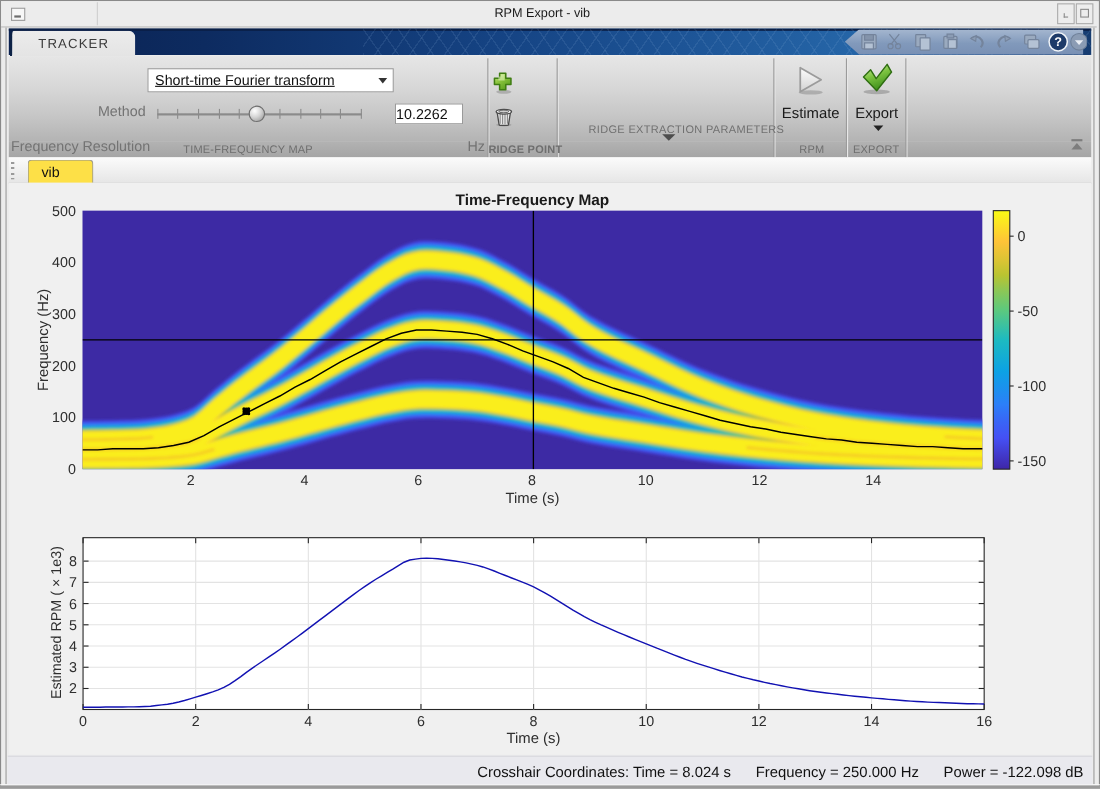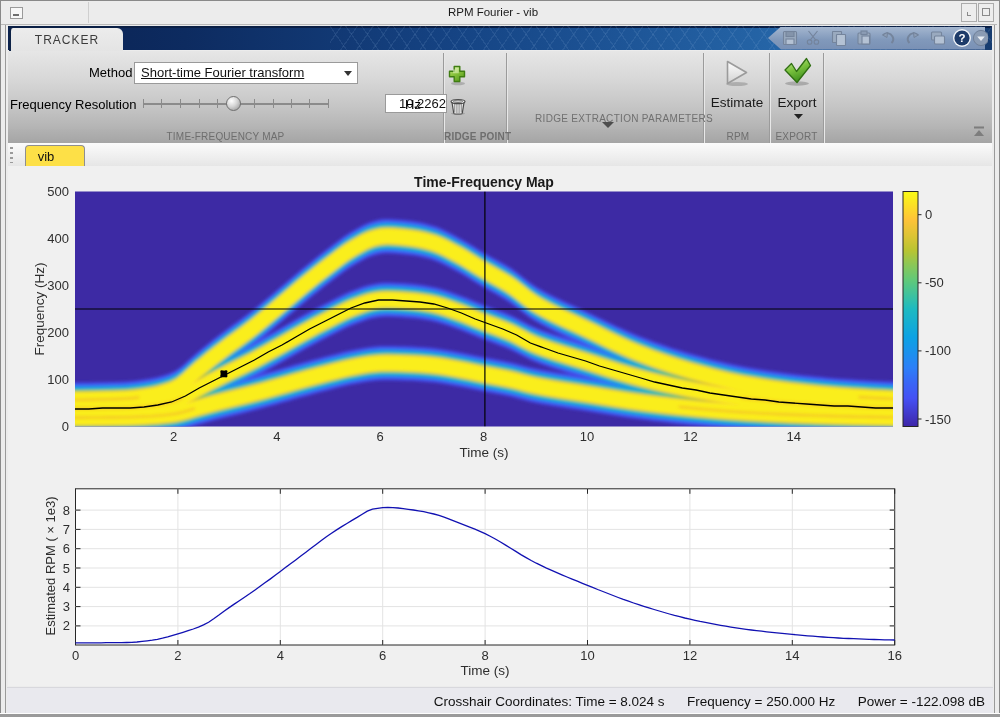--- a/index.html
+++ b/index.html
@@ -27,53 +27,53 @@
 #tracker{left:9px;top:28px;width:112px;height:23px;background:linear-gradient(180deg,#ececec,#e4e4e4);
  border-radius:4px 6px 0 0;border-left:2px solid #0d2246;text-decoration:underline;}
 #tracker span{position:absolute;left:0;top:5px;width:112px;text-align:center;
  font-size:12px;letter-spacing:1px;color:#3c3c3c;}
 
 #toolbar{left:8px;top:51px;width:984px;height:78px;
  background:linear-gradient(180deg,#e6e6e6 0%,#d8d8d8 35%,#c6c6c6 70%,#b3b3b3 100%);}
 #secstrip{left:8px;top:129px;width:984px;height:14px;background:linear-gradient(180deg,#b2b2b2,#a5a5a5);}
 .vsep{top:53px;width:0;height:90px;border-left:1px solid #9b9b9b;border-right:1px solid #e8e8e8;}
 .slabel{top:131px;font-size:10px;color:#6e6e6e;letter-spacing:0.2px;}
-.ctext{font-size:13px;color:#000000;}
+.ctext{font-size:13px;color:#737373;margin-top:28px;}
 
 #dd{left:134px;top:62px;width:222px;height:20px;background:#fff;border:1px solid #9a9a9a;}
 #dd span{position:absolute;left:6px;top:2px;font-size:13px;color:#111;text-decoration:underline;}
 #dd .arr{position:absolute;right:5px;top:8px;width:0;height:0;
  border-left:4px solid transparent;border-right:4px solid transparent;border-top:5px solid #333;}
 
 #slider{left:143px;top:96px;width:186px;height:16px;}
 #slider .track{position:absolute;left:0;top:7px;width:186px;height:2px;background:#8b8b8b;}
 #slider .tick{position:absolute;top:3px;width:1px;height:9px;background:#8b8b8b;}
 #thumb{position:absolute;left:83px;top:0px;width:15px;height:15px;border-radius:50%;
  background:radial-gradient(circle at 35% 30%,#ffffff,#d5d5d5 45%,#969696 95%);border:1px solid #6f6f6f;box-sizing:border-box;}
 #field{left:359px;top:94px;width:60px;height:16px;background:#fff;border:1px solid #9a9a9a;
- font-size:13px;color:#111;text-align:right;padding-top:1px;margin-left:26px;}
+ font-size:13px;color:#111;text-align:left;padding-top:1px;}
 
 #status{left:7px;top:687px;width:986px;height:25px;background:#e9e9ee;border-top:1px solid #d8d8dd;}
 #status span{position:absolute;top:6px;right:8px;font-size:13.5px;color:#111;white-space:pre;}
 
 #dtabbar{left:8px;top:143px;width:984px;height:23px;background:linear-gradient(180deg,#fbfbfb,#e6e6e6);border-bottom:1px solid #b9b9b9;}
 #grip{left:10px;top:147px;width:3px;height:16px;
  background:repeating-linear-gradient(180deg,#9a9a9a 0 2px,transparent 2px 5px);}
 #vibtab{left:25px;top:145px;width:60px;height:22px;background:#fde047;border:1px solid #8f8f8f;border-bottom:none;
  border-radius:4px 4px 0 0;box-sizing:border-box;}
 #vibtab span{position:absolute;left:0;top:3px;width:40px;text-align:center;font-size:13px;color:#111;}
 #panel{left:8px;top:166px;width:984px;height:520px;background:#f0f0f0;}
 </style></head><body>
 <div class="abs" id="frame"></div>
 <div class="abs" style="left:5px;top:24px;width:1px;height:689px;background:#9a9a9a;"></div>
 <div class="abs" style="left:994px;top:24px;width:1px;height:689px;background:#9a9a9a;"></div>
 <div class="abs" style="left:0;top:713px;width:1000px;height:1px;background:#fdfdfd;"></div>
 <div class="abs" style="left:0;top:714px;width:1000px;height:3px;background:#9a9a9a;"></div>
 <div class="abs" id="titlebar"></div>
-<div class="abs" id="title">RPM Fourier - vib</div>
+<div class="abs" id="title">RPM Export - vib</div>
 <div class="abs" id="sysicon">
     <div></div>
   </div>
 <div class="abs winbtn" id="wb1">
     <div></div>
   </div>
 <div class="abs winbtn" id="wb2">
     <div></div>
   </div>
 <div class="abs" style="left:88px;top:2px;width:1px;height:21px;background:#cfcfcf;"></div>
@@ -149,21 +149,21 @@
     <div class="tick" style="left:74px;"></div>
     <div class="tick" style="left:92px;"></div>
     <div class="tick" style="left:111px;"></div>
     <div class="tick" style="left:130px;"></div>
     <div class="tick" style="left:148px;"></div>
     <div class="tick" style="left:166px;"></div>
     <div class="tick" style="left:185px;"></div>
     <div id="thumb"></div>
   </div>
 <div class="abs" id="field">10.2262</div>
-<div class="abs ctext" style="left:405px;top:97px;">Hz</div>
+<div class="abs ctext" style="left:425px;top:97px;">Hz</div>
 <svg class="abs" style="left:448px;top:64px;" width="20" height="52" viewBox="0 0 20 52">
 <defs>
       <linearGradient id="pg" x1="0" y1="0" x2="0.7" y2="1">
 <stop offset="0" stop-color="#d8f0a0"></stop>
         <stop offset="0.45" stop-color="#8dc63f"></stop>
         <stop offset="1" stop-color="#5a9e1e"></stop>
       </linearGradient>
     </defs>
 <ellipse cx="10" cy="19.5" rx="7" ry="1.8" fill="#000" opacity="0.18"></ellipse>
 <path d="M6.2 2.5 h5.6 v4.7 h4.7 v5.6 h-4.7 v4.7 h-5.6 v-4.7 h-4.7 v-5.6 h4.7 Z" fill="url(#pg)" stroke="#3f7d12" stroke-width="1.4" stroke-linejoin="round"></path>

